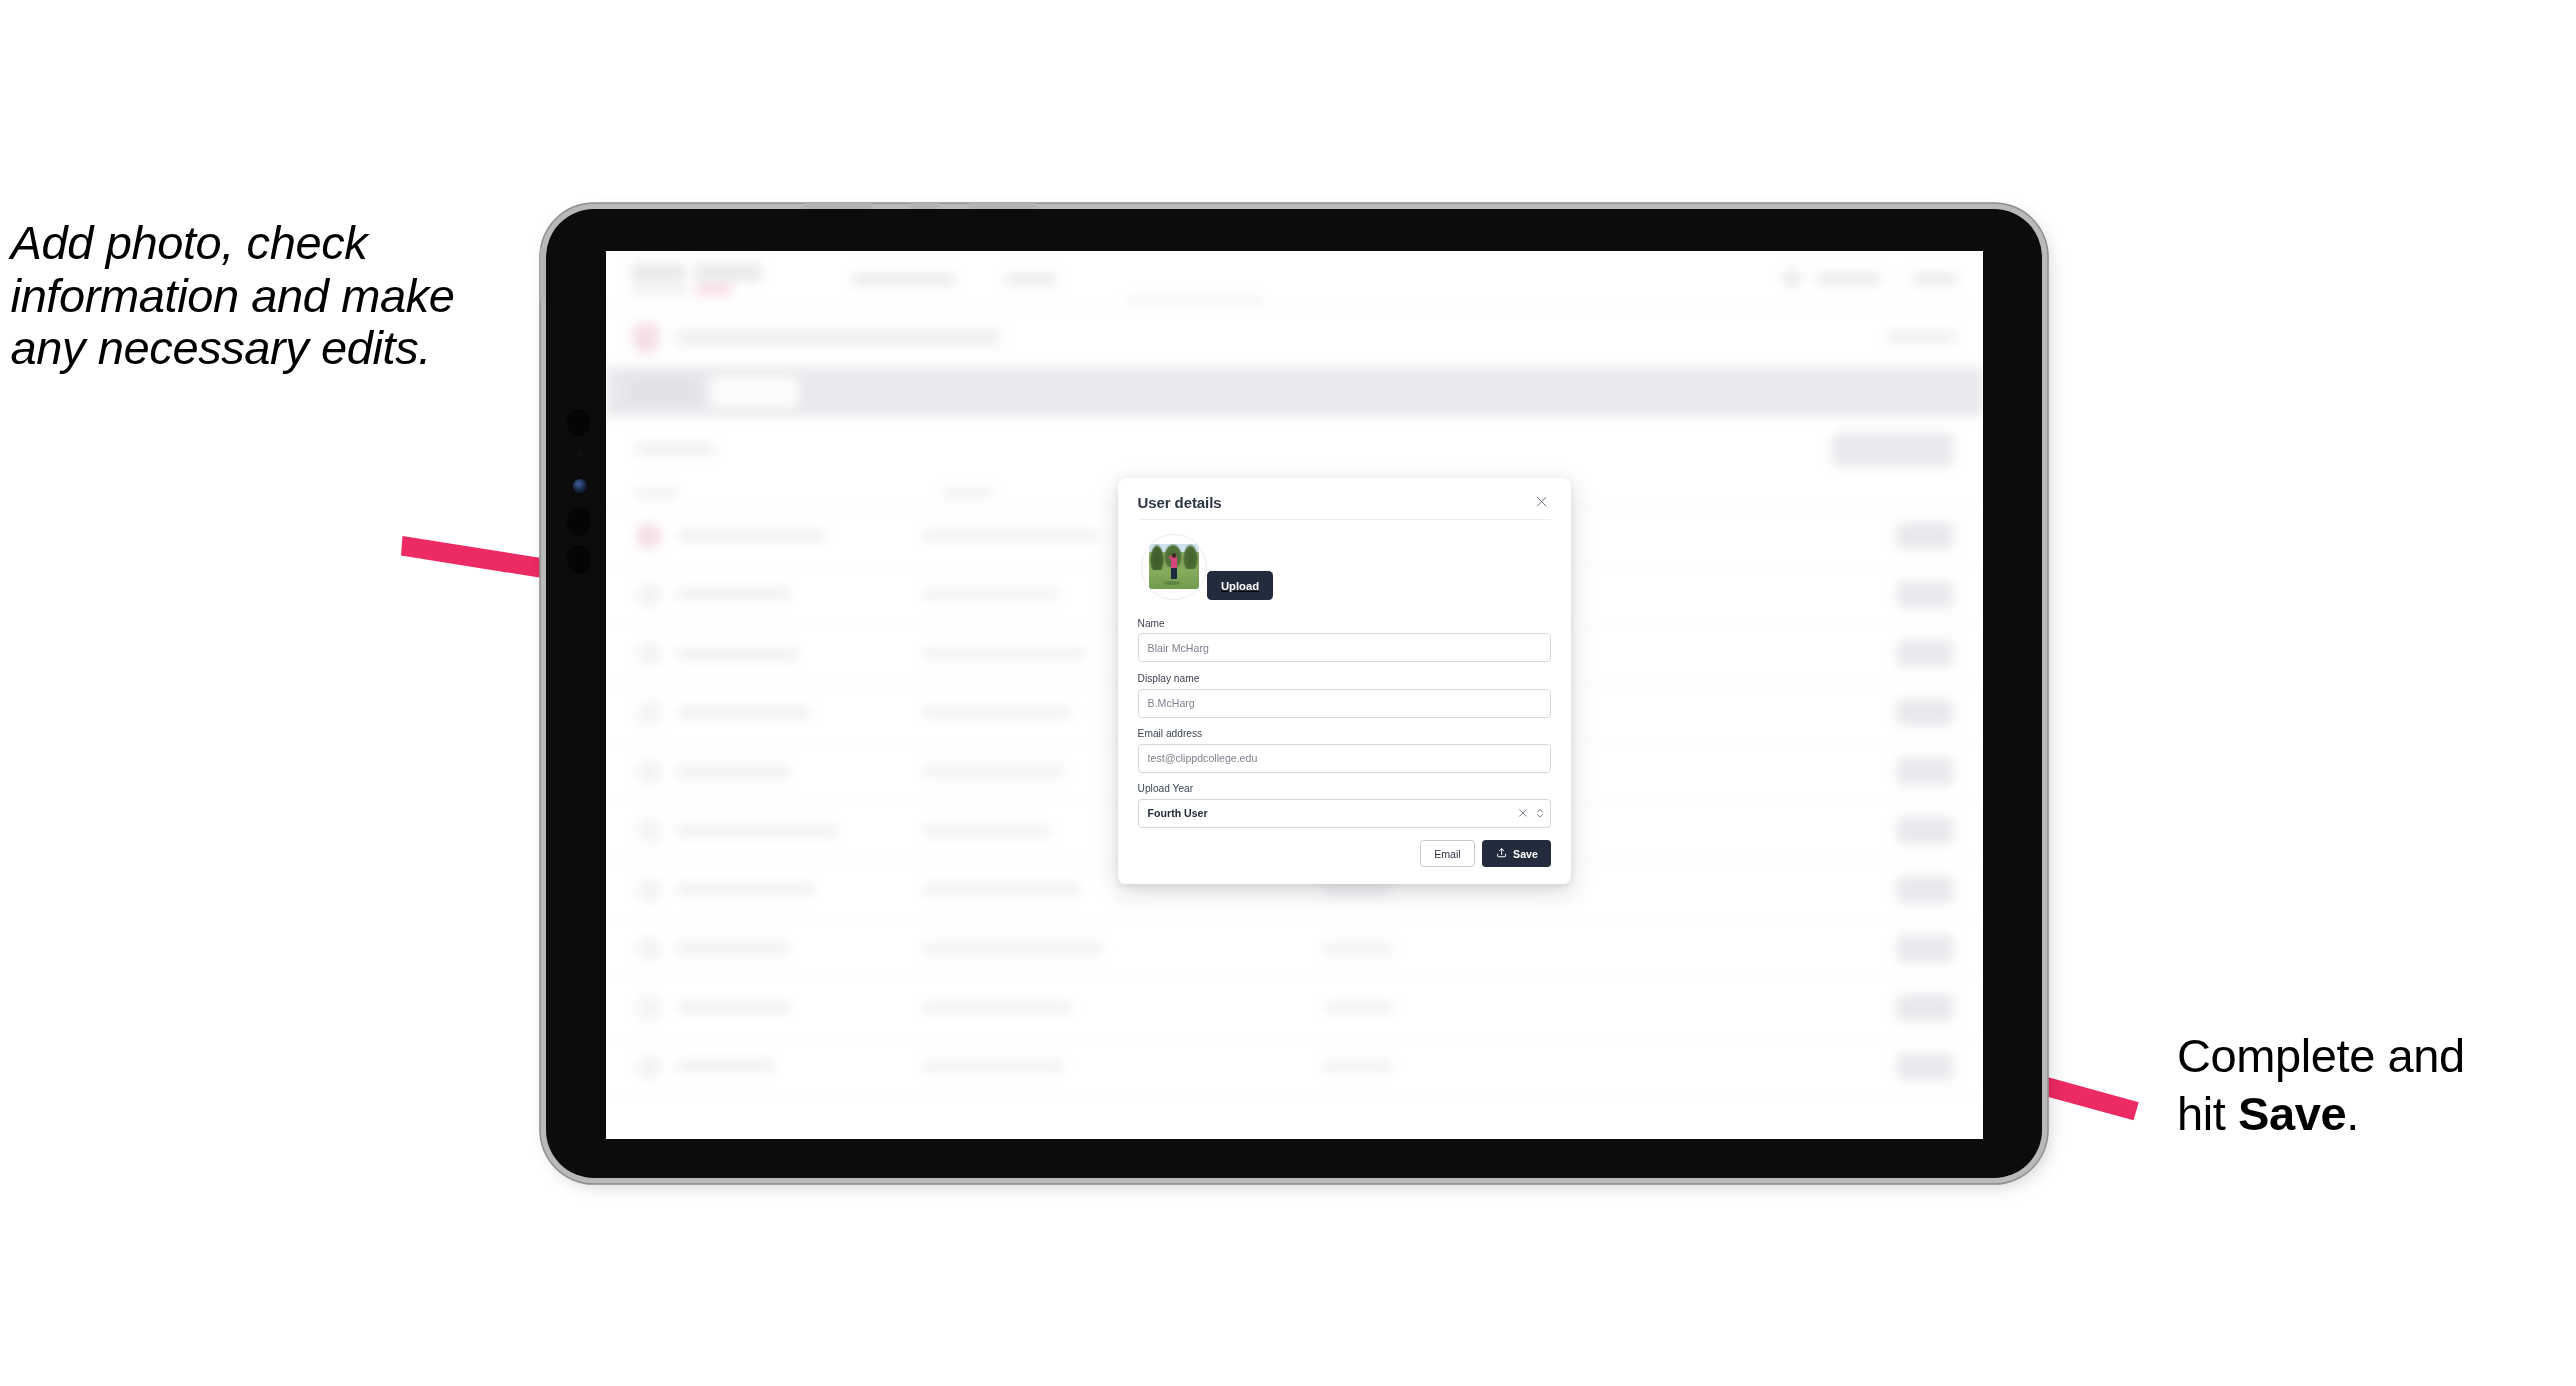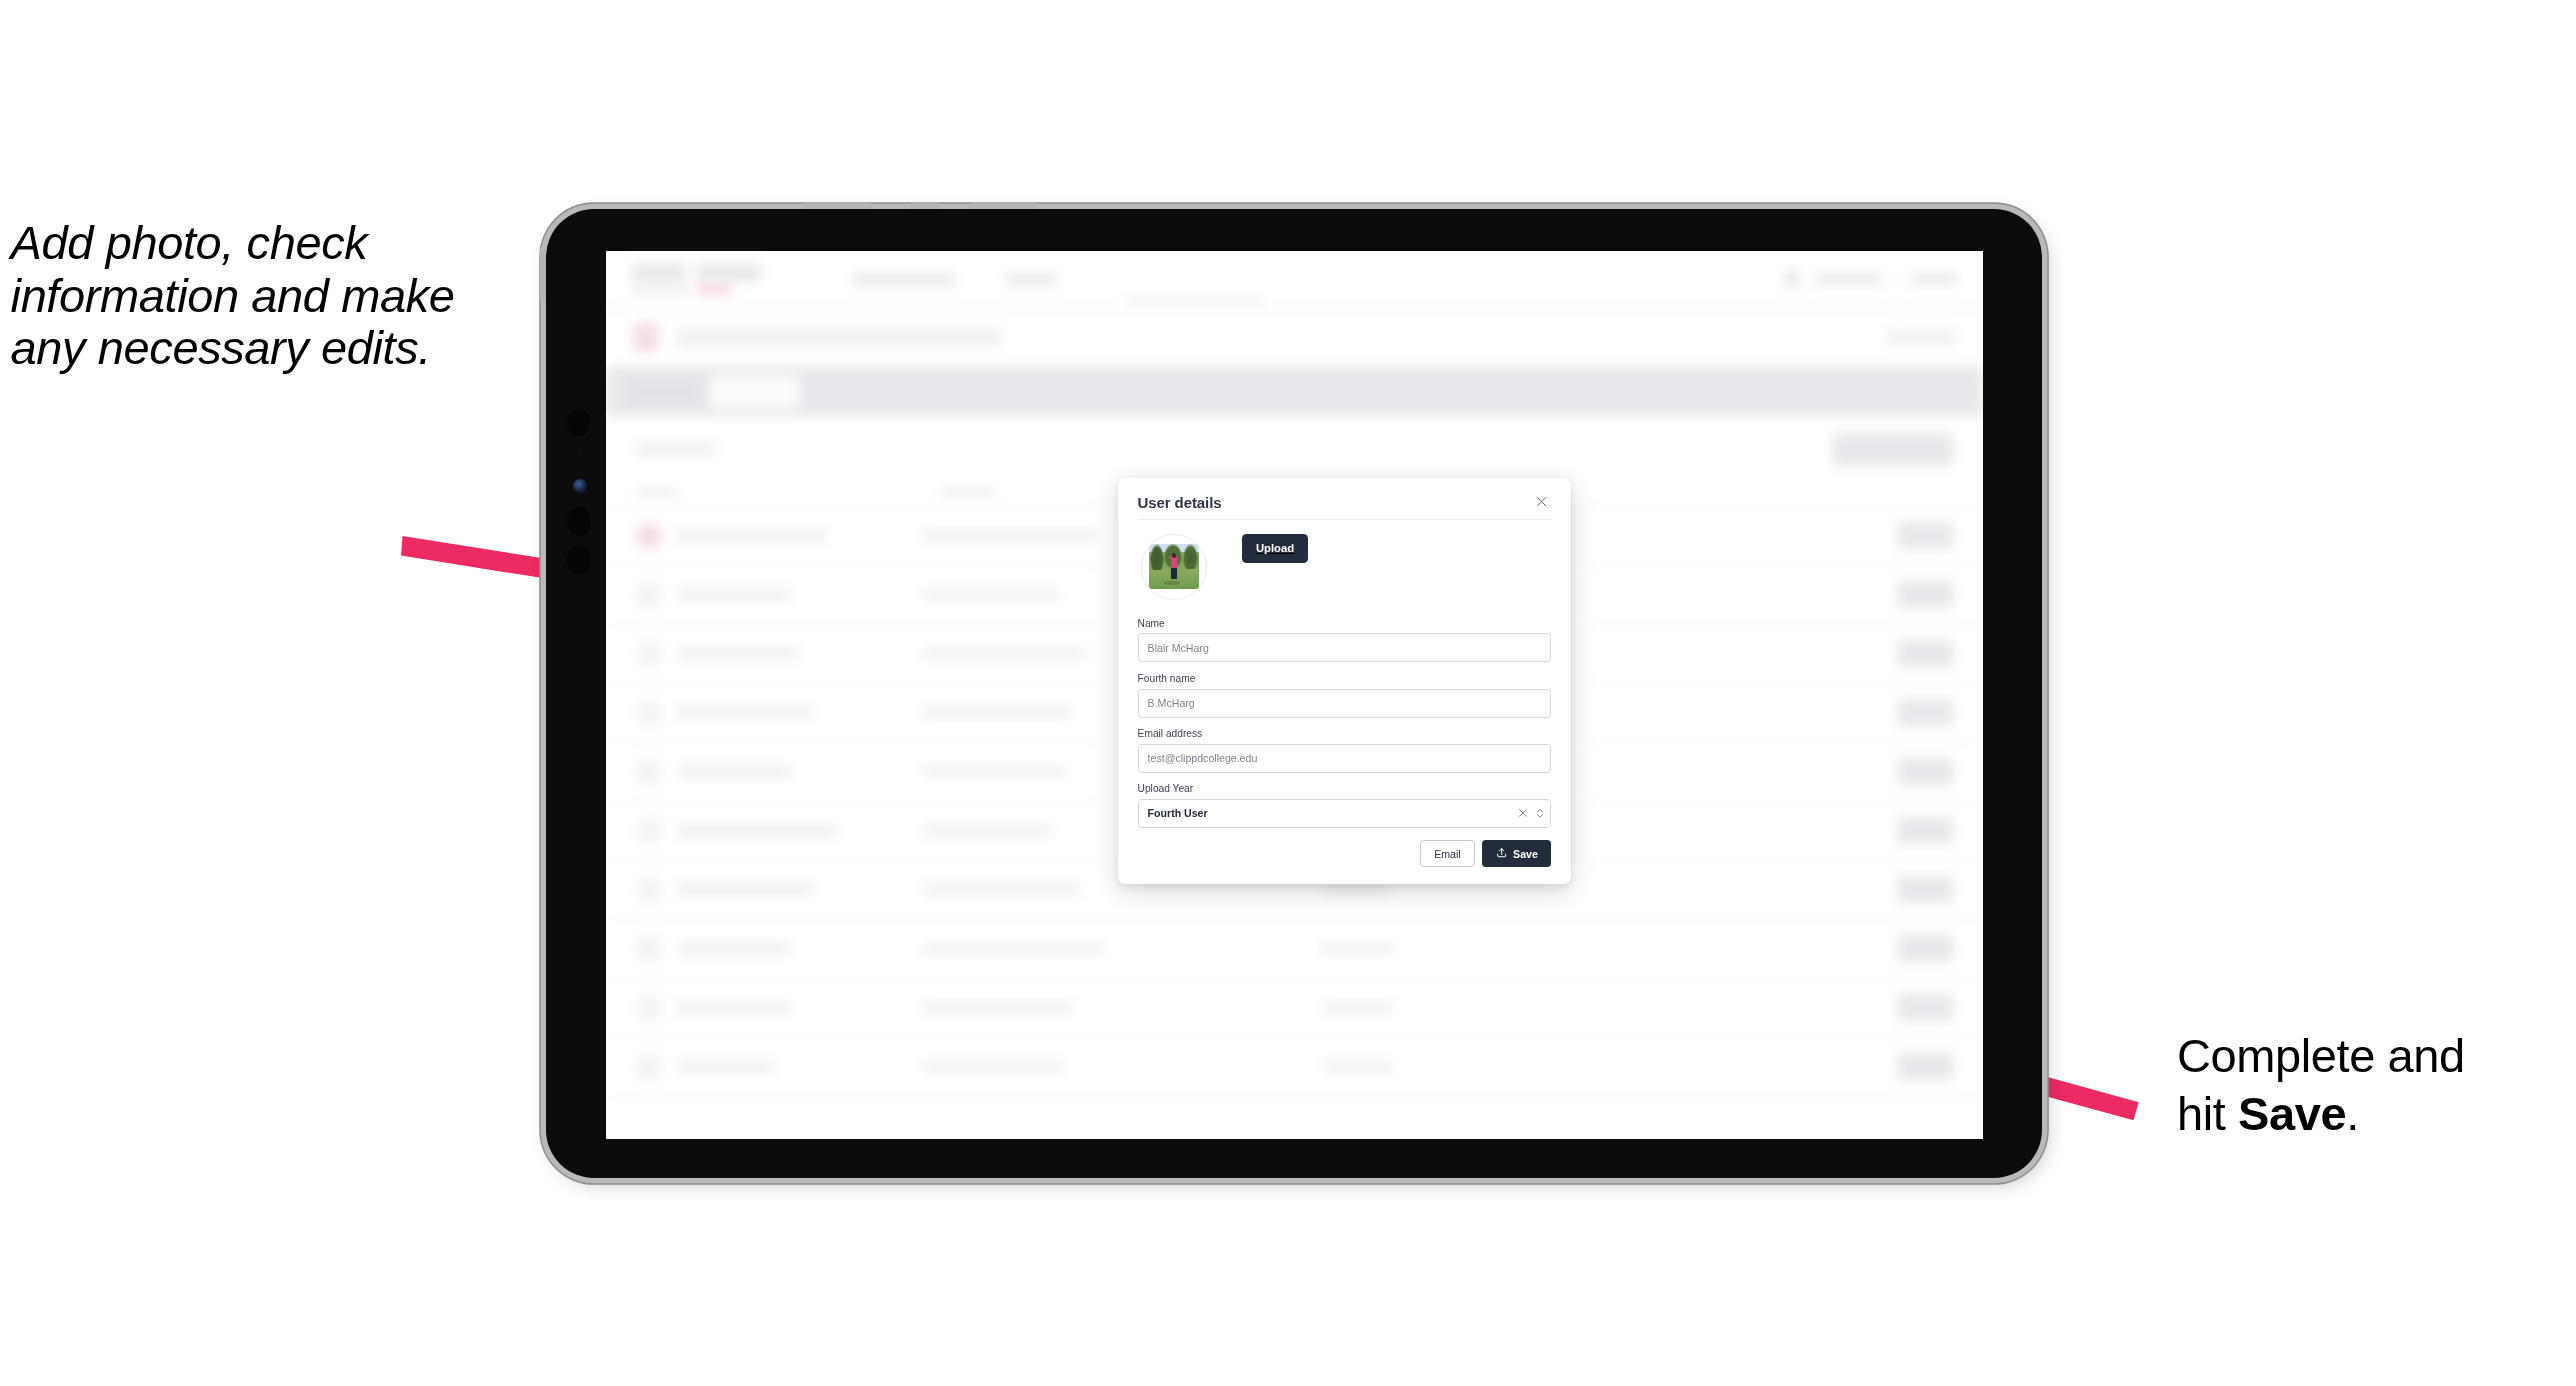--- a/index.html
+++ b/index.html
@@ -151,21 +151,21 @@
     display:flex; align-items:flex-end; justify-content:space-between;
     border-bottom: 1.1px solid #ededf0; padding-bottom: 8.3px;
   }
   .modal-title { font-size: 15px; font-weight: 700; color:#2e3543; letter-spacing:-0.1px; }
   .close-btn {
     width:19.6px; height:19.6px; display:flex; align-items:center; justify-content:center;
     cursor:pointer; color:#5d6472; margin-top:-1.5px;
   }
   .close-btn svg { display:block; }
 
-  .photo-row { display:flex; align-items:flex-start; gap:35px; margin-top: 13.6px; margin-bottom: 18px; padding-left:3px;text-decoration:underline;}
+  .photo-row { display:flex; align-items:flex-end; margin-top: 13.6px; margin-bottom: 18px; padding-left:3px;text-decoration:underline;}
   .avatar-circle {
     width: 66px; height: 66px; border-radius:50%;
     border: 1.1px solid #ececec;
     display:flex; align-items:center; justify-content:center;
     overflow:hidden; flex:0 0 auto;
   }
   .avatar-photo {
     width: 50px; height: 45px;
     position:relative; overflow:hidden; border-radius:1.5px;
     background: linear-gradient(#cfe0ef 0%, #cfe0ef 18%, #8fae6e 18%, #7ba055 34%, #86ab5d 60%, #6f9a4c 100%);
@@ -417,21 +417,21 @@
           </span>
           <button class="upload-btn">Upload</button>
         </div>
 
         <div class="field-group">
           <label class="field-label">Name</label>
           <input class="field-input" type="text" value="Blair McHarg" style="">
         </div>
 
         <div class="field-group">
-          <label class="field-label">Fourth name</label>
+          <label class="field-label">Display name</label>
           <input class="field-input" type="text" value="B.McHarg" style="">
         </div>
 
         <div class="field-group">
           <label class="field-label">Email address</label>
           <input class="field-input" type="text" value="test@clippdcollege.edu" style="">
         </div>
 
         <div class="field-group">
           <label class="field-label">Upload Year</label>

